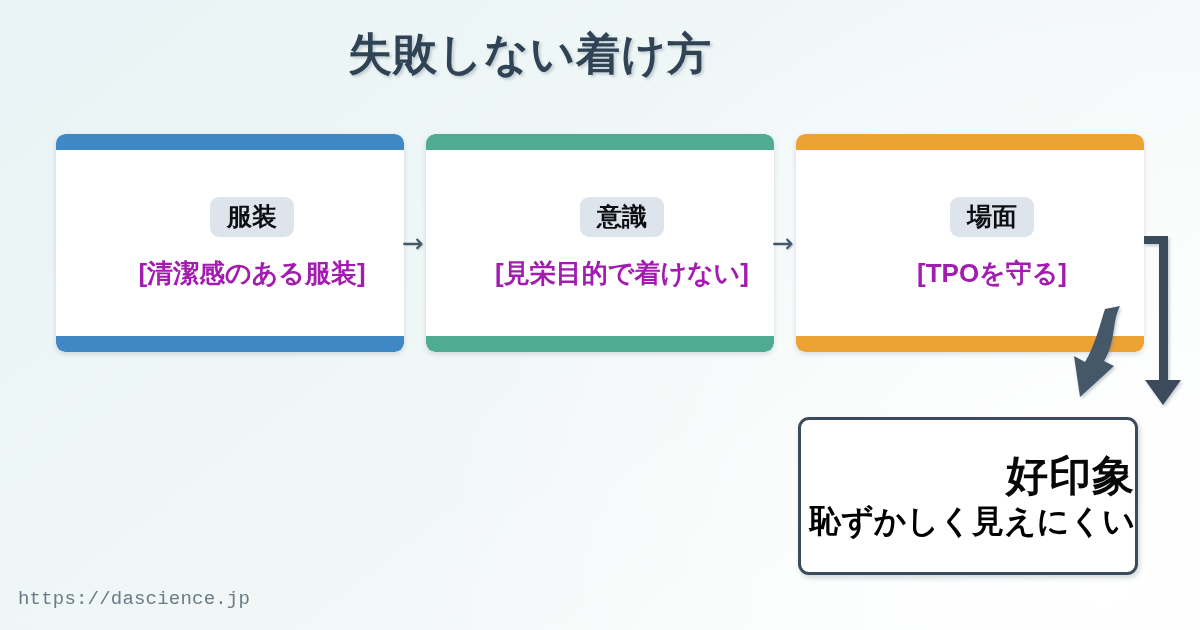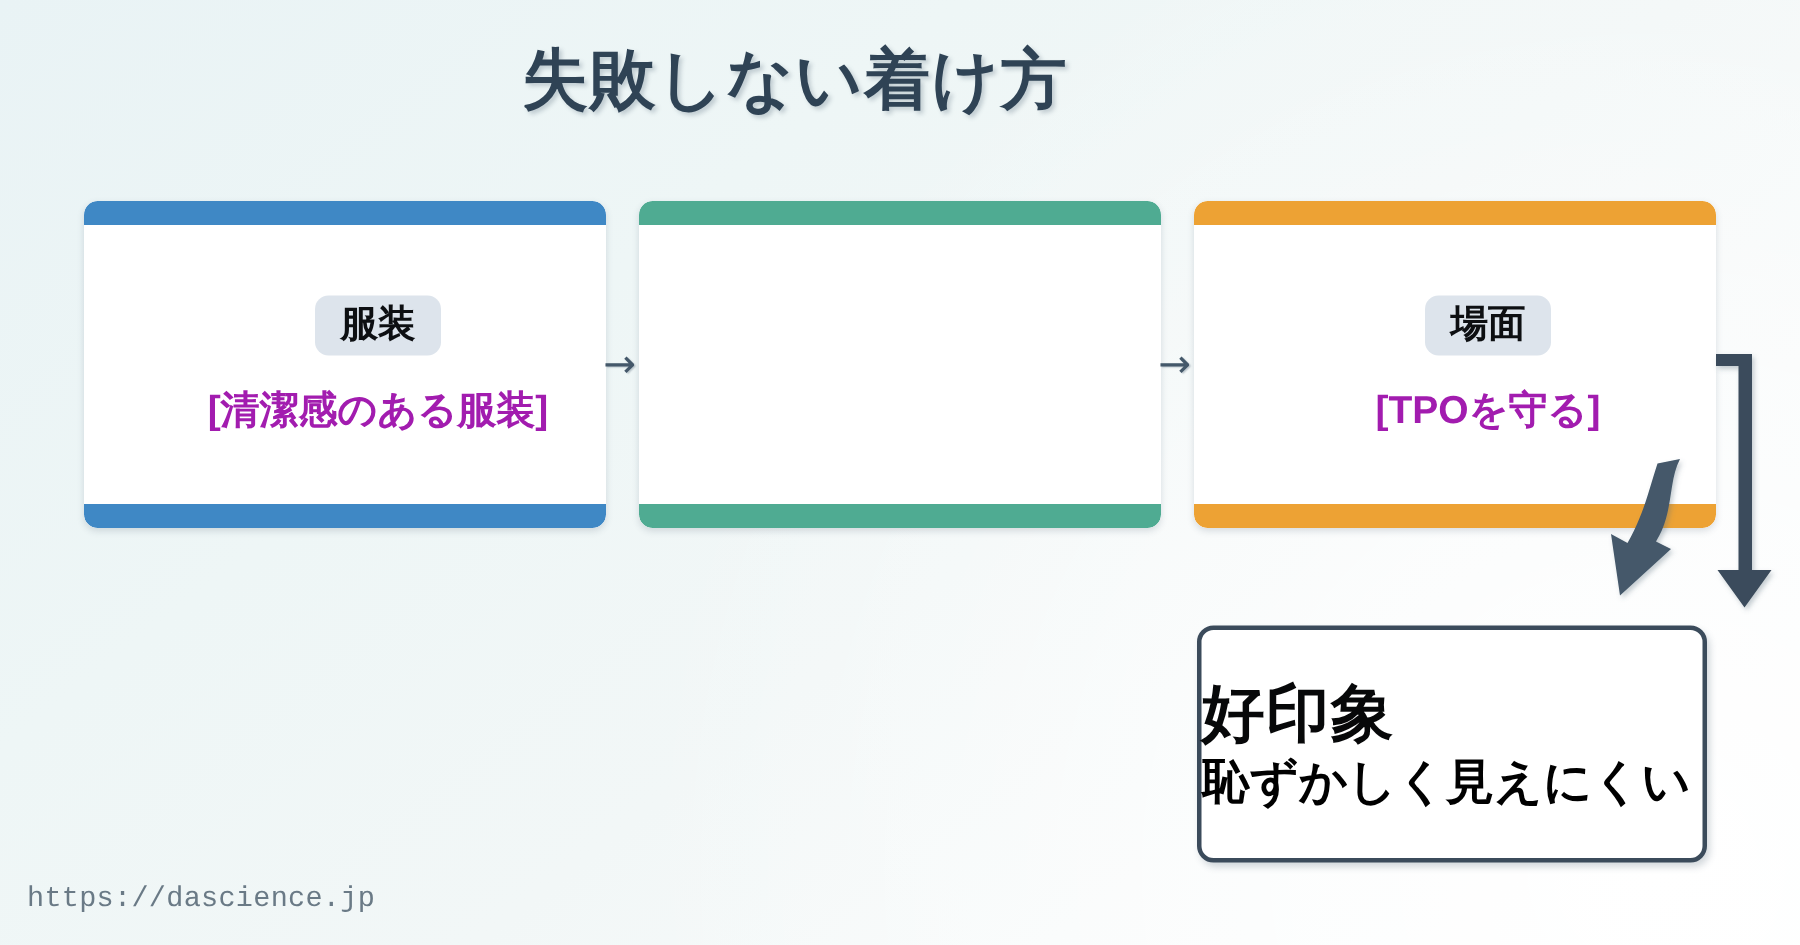--- a/index.html
+++ b/index.html
@@ -127,21 +127,21 @@
     top: 417px;
     width: 340px;
     height: 158px;
     background: #ffffff;
     border: 3px solid #3b4b5b;
     border-radius: 11px;
     box-sizing: border-box;
     box-shadow: 2px 3px 5px rgba(60,80,100,0.22);
     display: flex;
     flex-direction: column;
-    align-items: flex-start;
+    align-items: flex-end;
     justify-content: center;
   }
   #result-title {
     font-size: 42px;
     font-weight: bold;
     color: #070809;
     line-height: 1.1;
     letter-spacing: 1px;
     white-space: nowrap;
   }
@@ -179,20 +179,24 @@
       <div class="card-badge" id="card1-badge" style="background: rgb(221, 228, 236);">服装</div>
       <div class="card-text">[清潔感のある服装]</div>
     </div>
     <div class="card-bar bottom" id="card1-bar-bottom" style="background: rgb(63, 136, 197);"></div>
   </div>
 
   <div class="step-arrow" id="arrow1">→</div>
 
   <div class="card" id="card2">
     <div class="card-bar top" id="card2-bar-top" style="background: rgb(79, 171, 146);"></div>
+    <div class="card-inner">
+      <div class="card-badge" id="card2-badge" style="background: rgb(221, 228, 236);">意識</div>
+      <div class="card-text">[見栄目的で着けない]</div>
+    </div>
     <div class="card-bar bottom" id="card2-bar-bottom" style="background: rgb(79, 171, 146);"></div>
   </div>
 
   <div class="step-arrow" id="arrow2">→</div>
 
   <div class="card" id="card3">
     <div class="card-bar top" id="card3-bar-top" style="background: rgb(237, 162, 52);"></div>
     <div class="card-inner">
       <div class="card-badge" id="card3-badge" style="background: rgb(221, 228, 236);">場面</div>
       <div class="card-text">[TPOを守る]</div>

